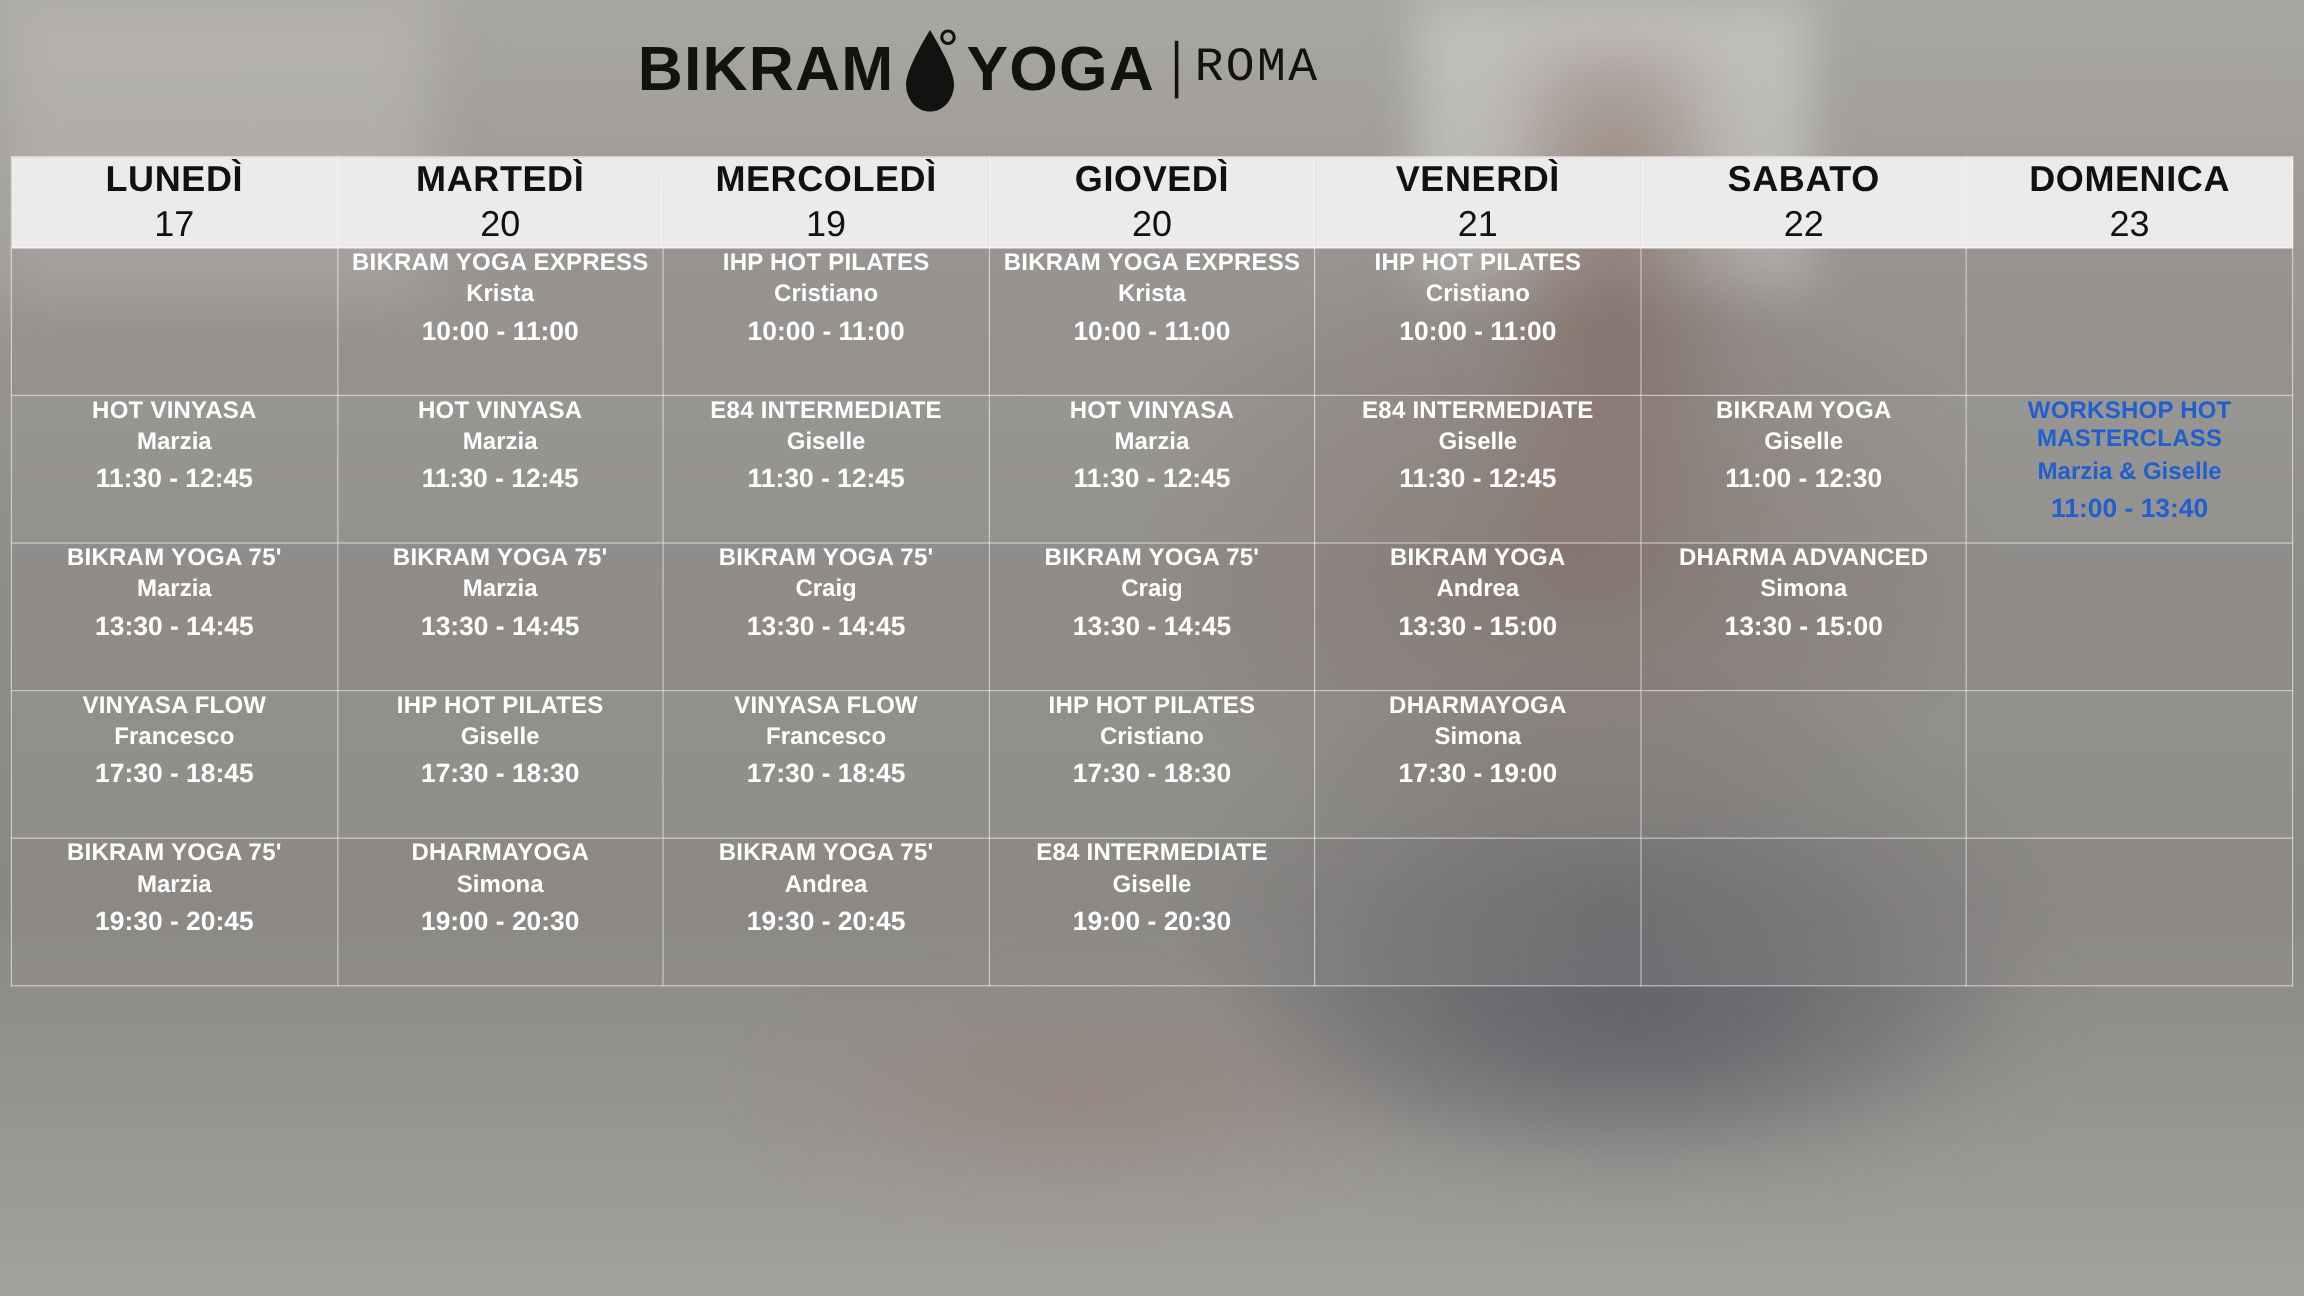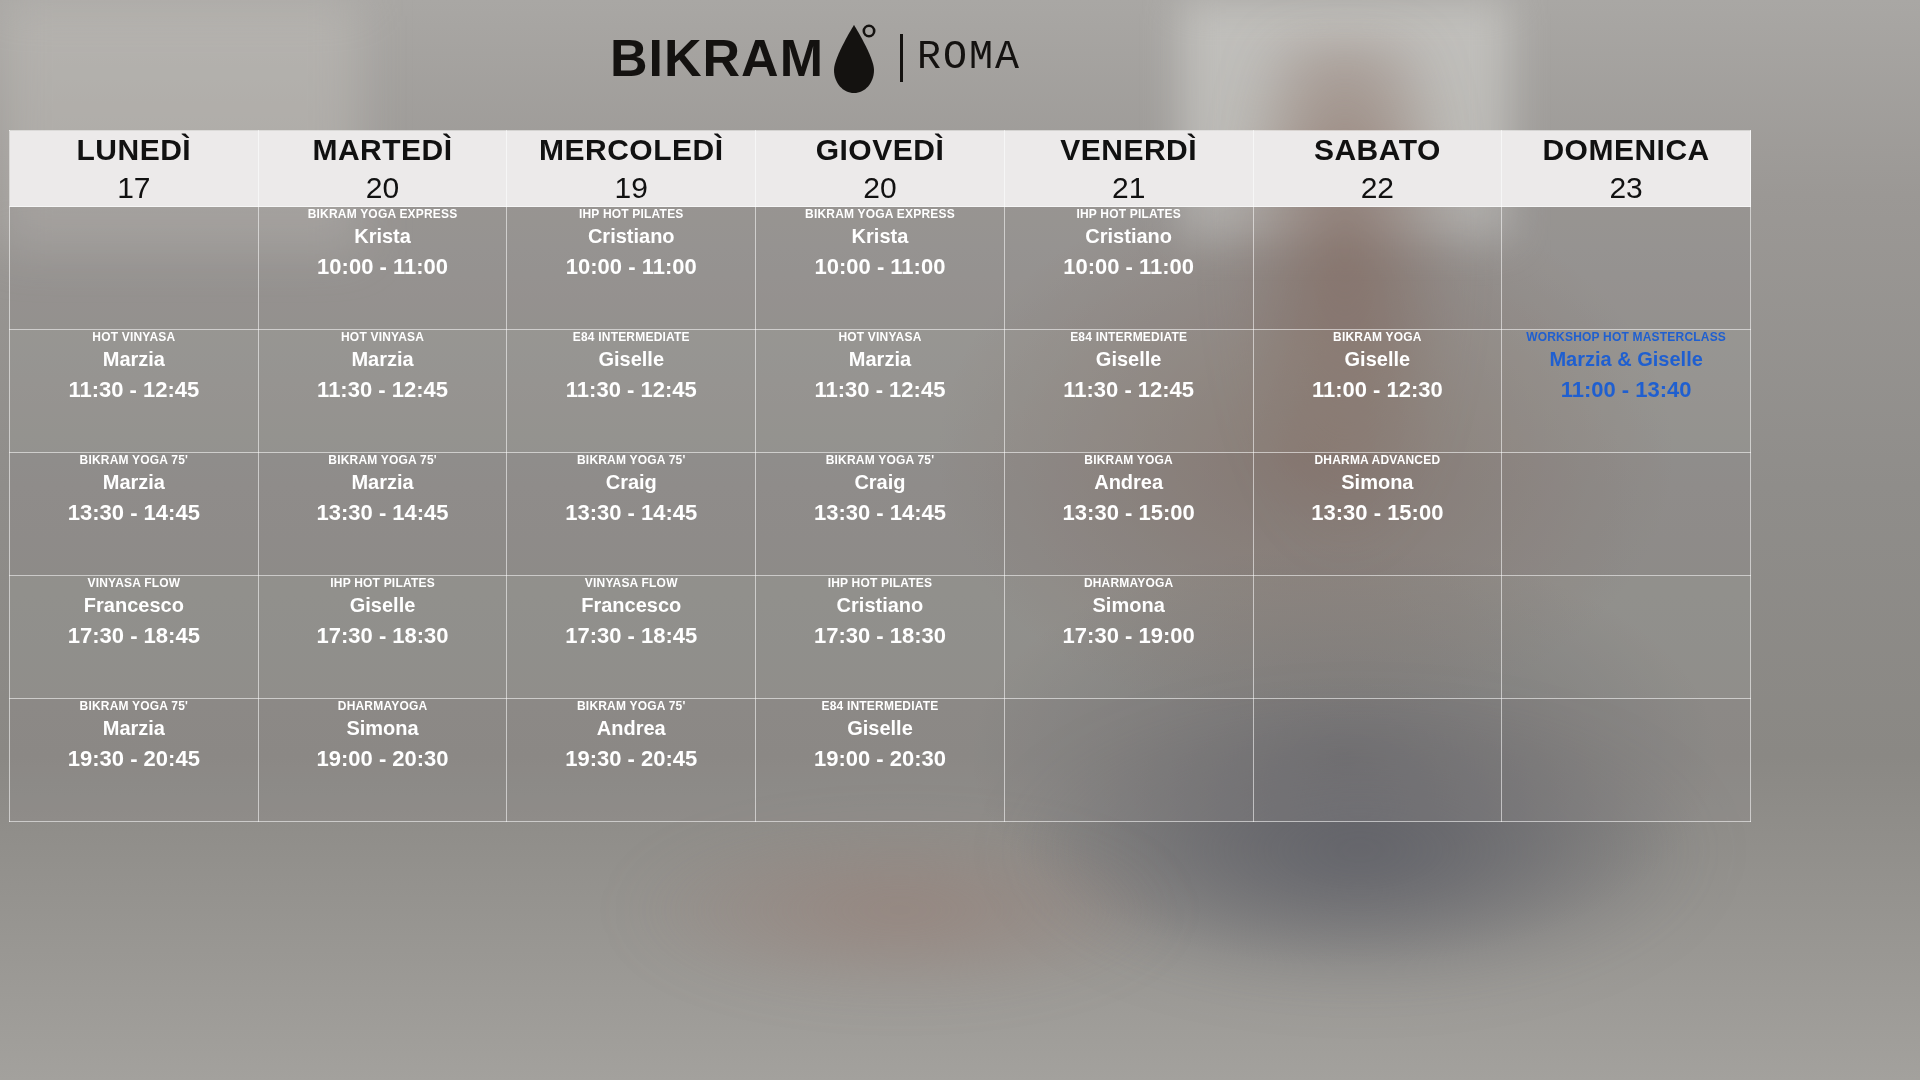--- a/index.html
+++ b/index.html
@@ -104,21 +104,21 @@
     letter-spacing: 2px;
     color: #141210;
     font-family: Liberation Mono, monospace;
   }
 
   
   .grid {
     position: absolute;
     left: 9px;
     top: 130px;
-    width: 1742px;
+    width: 1902px;
     border-collapse: collapse;
     table-layout: fixed;
   }
   .grid th, .grid td {
     border: 1px solid rgba(255,255,255,0.55);
     vertical-align: top;
     padding: 0;
   }
   thead th {
     background: #eceaea;
@@ -143,21 +143,21 @@
   tbody td {
     height: 122px;
     background: rgba(150,148,146,0.30);
     text-align: center;
     color: #ffffff;
     padding: 12px 6px 8px 6px;
   }
   tbody tr:nth-child(odd) td { background: rgba(142,140,138,0.26); }
   tbody tr:nth-child(even) td { background: rgba(160,158,156,0.26); }
   .c-title {
-    font-size: 12px;
+    font-size: 20px;
     font-weight: bold;
     line-height: 1.22;
     letter-spacing: 0.2px;
     display: block;
     text-align: center;
   }
   .c-teacher {
     font-size: 20px;
     font-weight: bold;
     line-height: 1.45;
@@ -191,20 +191,21 @@
 
   <div class="logo-wrap">
     <div class="logo">
       <span class="logo-text">BIKRAM</span>
       <span class="logo-drop">
         <svg width="56" height="72" viewBox="0 0 56 72" aria-hidden="true">
           <path d="M28 2 C28 2, 8 34, 8 47 C8 60, 17 70, 28 70 C39 70, 48 60, 48 47 C48 34, 28 2, 28 2 Z" fill="#141210"></path>
           <circle cx="43" cy="8" r="5.2" fill="none" stroke="#141210" stroke-width="2.6"></circle>
         </svg>
       </span>
+      <span class="logo-text">YOGA</span>
       <span class="logo-divider"></span>
       <span class="logo-sub">ROMA</span>
     </div>
   </div>
 
   <table class="grid">
     <thead>
       <tr>
         <th>
           <span class="dayname">LUNEDÌ</span>

